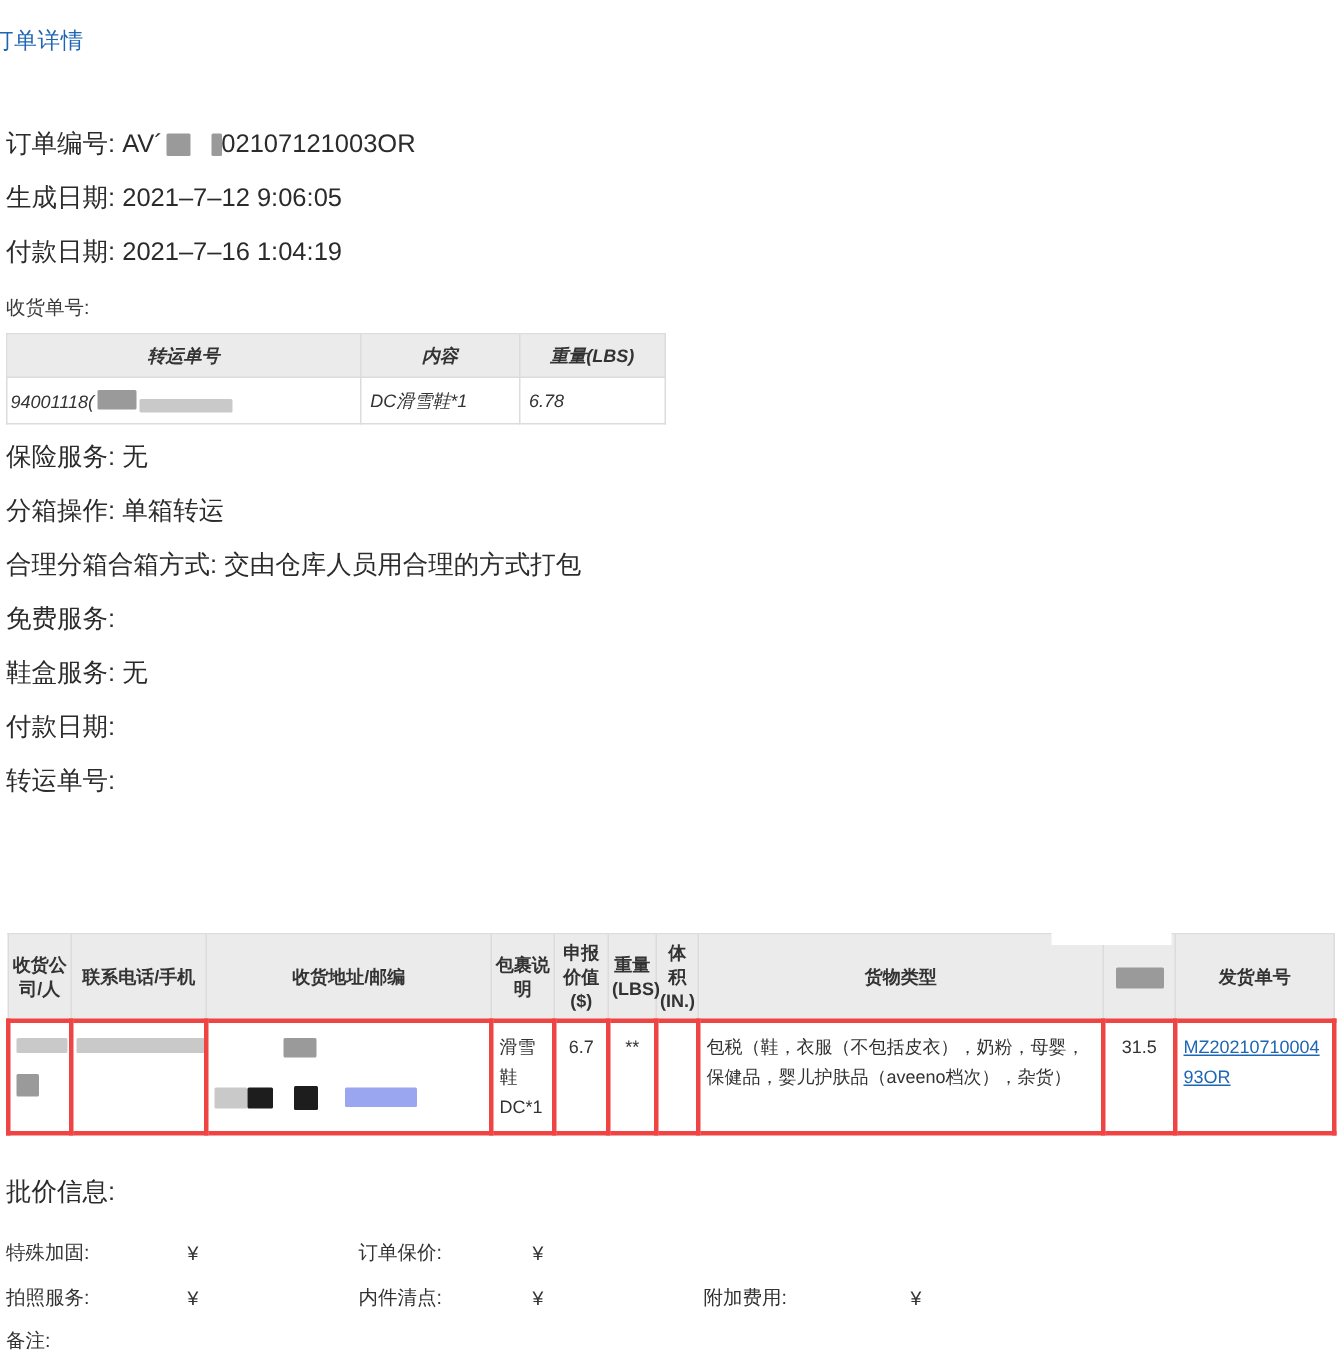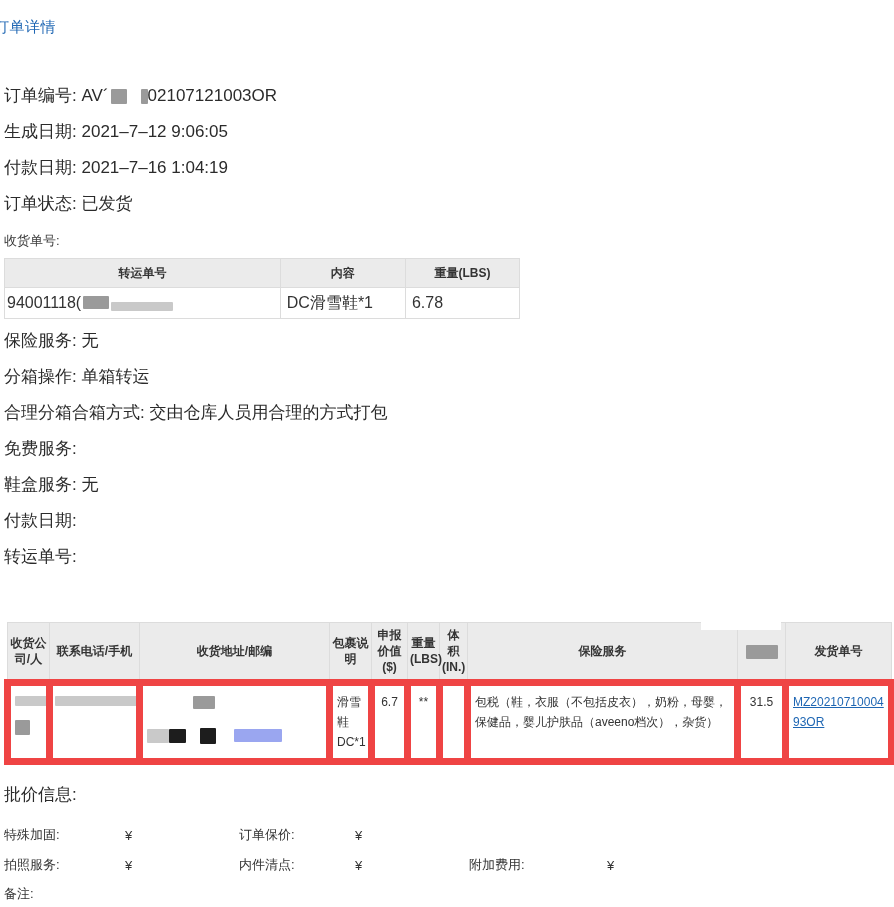--- a/index.html
+++ b/index.html
@@ -58,37 +58,38 @@
   }
   .redact.blue {
     background: #9aa6f0;
   }
   .redact.dark {
     background: #1d1d1d;
   }
   
   .track-table {
     border-collapse: collapse;
-    width: 516px;
+    width: 440px;
     font-size: 12px;
     margin-top: 4px;
+    font-style: italic;
   }
   .track-table th {
     background: #ebebeb;
     border: 1px solid #dcdcdc;
     font-weight: bold;
     color: #333;
     height: 26px;
     font-size: 12px;
     text-align: center;
   }
   .track-table td {
     border: 1px solid #dcdcdc;
     height: 30px;
-    font-size: 16px;
+    font-size: 12px;
     color: #333;
     padding: 0 6px;
     vertical-align: middle;
   }
   .track-table td.num {
     width: 240px;
     position: relative;
     padding-left: 2px;
   }
   .track-table td.content { width: 100px; }
@@ -112,21 +113,21 @@
     border: 1px solid #dcdcdc;
     color: #333;
     font-weight: bold;
     font-size: 12px;
     line-height: 16px;
     padding: 4px 2px;
     vertical-align: middle;
     text-align: center;
   }
   .addr-table td {
-    border: 7px solid #ef4444;
+    border: 3px solid #ef4444;
     font-size: 12px;
     color: #333;
     padding: 6px 4px;
     vertical-align: top;
     line-height: 20px;
   }
   .addr-table td.c-center { text-align: center; }
   .addr-link {
     color: #1e66b3;
     text-decoration: underline;
@@ -196,24 +197,20 @@
     <div class="info-line">
       <span>生成日期:</span>
       <span>2021–7–12 9:06:05</span>
     </div>
 
     <div class="info-line">
       <span>付款日期:</span>
       <span>2021–7–16 1:04:19</span>
     </div>
 
-    <div class="info-line">
-      <span>订单状态:</span>
-      <span>已发货</span>
-    </div>
 
     <div class="info-line small" style="margin-top:6px;">收货单号:</div>
 
     <table class="track-table">
       <thead>
         <tr>
           <th>转运单号</th>
           <th>内容</th>
           <th>重量(LBS)</th>
         </tr>
@@ -277,21 +274,21 @@
       </colgroup>
       <thead>
         <tr>
           <th>收货公司/人</th>
           <th>联系电话/手机</th>
           <th>收货地址/邮编</th>
           <th>包裹说明</th>
           <th>申报价值($)</th>
           <th>重量(LBS)</th>
           <th>体积(IN.)</th>
-          <th>保险服务</th>
+          <th>货物类型</th>
           <th>
             <span class="redact" style="width:32px;height:14px;"></span>
           </th>
           <th>发货单号</th>
         </tr>
       </thead>
       <tbody>
         <tr>
           <td style="padding-top:10px;">
             <span class="redact light" style="width:34px;height:10px;display:block;"></span>

